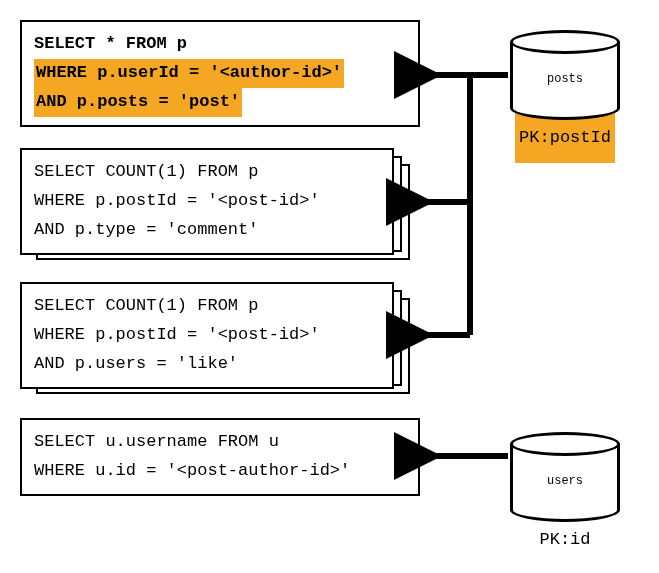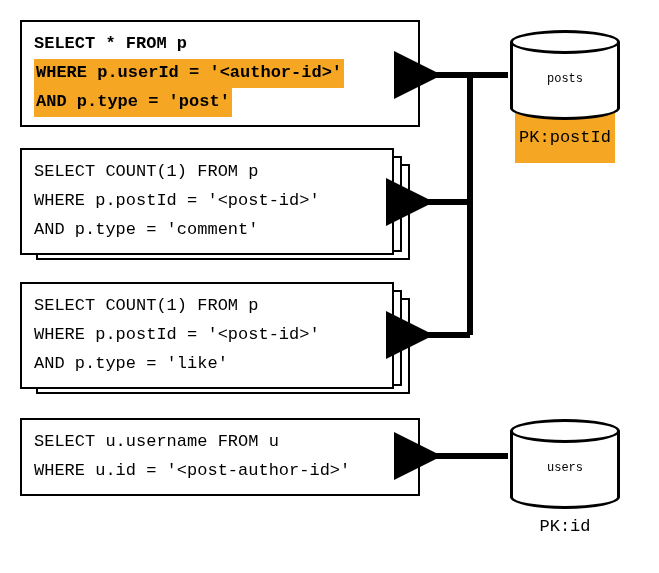--- a/index.html
+++ b/index.html
@@ -107,40 +107,40 @@
   }
 </style>
 </head>
 <body>
 
 <div class="container">
 
   <div class="query-box" style="left:0; top:0; width:400px;font-weight:bold;">
     <div class="query-line">SELECT * FROM p</div>
     <div class="query-line"><span class="hl">WHERE p.userId = '&lt;author-id&gt;'</span></div>
-    <div class="query-line"><span class="hl">AND p.type = 'post'</span></div>
+    <div class="query-line"><span class="hl">AND p.posts = 'post'</span></div>
   </div>
 
   <div class="stack" style="left:0; top:128px; width:390px; height:112px;">
     <div class="stack-shadow" style="left:16px; top:16px; width:374px; height:96px;"></div>
     <div class="stack-shadow" style="left:8px; top:8px; width:374px; height:96px;"></div>
     <div class="query-box" style="left:0; top:0; width:374px;">
       <div class="query-line">SELECT COUNT(1) FROM p</div>
       <div class="query-line">WHERE p.postId = '&lt;post-id&gt;'</div>
       <div class="query-line">AND p.type = 'comment'</div>
     </div>
   </div>
 
   <div class="stack" style="left:0; top:262px; width:390px; height:112px;">
     <div class="stack-shadow" style="left:16px; top:16px; width:374px; height:96px;"></div>
     <div class="stack-shadow" style="left:8px; top:8px; width:374px; height:96px;"></div>
     <div class="query-box" style="left:0; top:0; width:374px;">
       <div class="query-line">SELECT COUNT(1) FROM p</div>
       <div class="query-line">WHERE p.postId = '&lt;post-id&gt;'</div>
-      <div class="query-line">AND p.type = 'like'</div>
+      <div class="query-line">AND p.users = 'like'</div>
     </div>
   </div>
 
   <div class="query-box" style="left:0; top:398px; width:400px;">
     <div class="query-line">SELECT u.username FROM u</div>
     <div class="query-line">WHERE u.id = '&lt;post-author-id&gt;'</div>
   </div>
 
   <div class="db" style="left:490px; top:10px;">
     <div class="db-cyl">
@@ -148,21 +148,21 @@
       <div class="db-side"></div>
       <div class="db-mask"></div>
       <div class="db-top"></div>
       <div class="db-label">posts</div>
     </div>
     <div class="pk-label">
       <span class="pk-hl"><span>PK:</span><span>postId</span></span>
     </div>
   </div>
 
-  <div class="db" style="left:490px; top:399px;font-family:Liberation Mono, monospace;">
+  <div class="db" style="left:490px; top:412px;font-family:Liberation Mono, monospace;">
     <div class="db-cyl">
       <div class="db-bot"></div>
       <div class="db-side"></div>
       <div class="db-mask"></div>
       <div class="db-top"></div>
       <div class="db-label">users</div>
     </div>
     <div class="pk-label">
       <span>PK:</span><span>id</span>
     </div>

